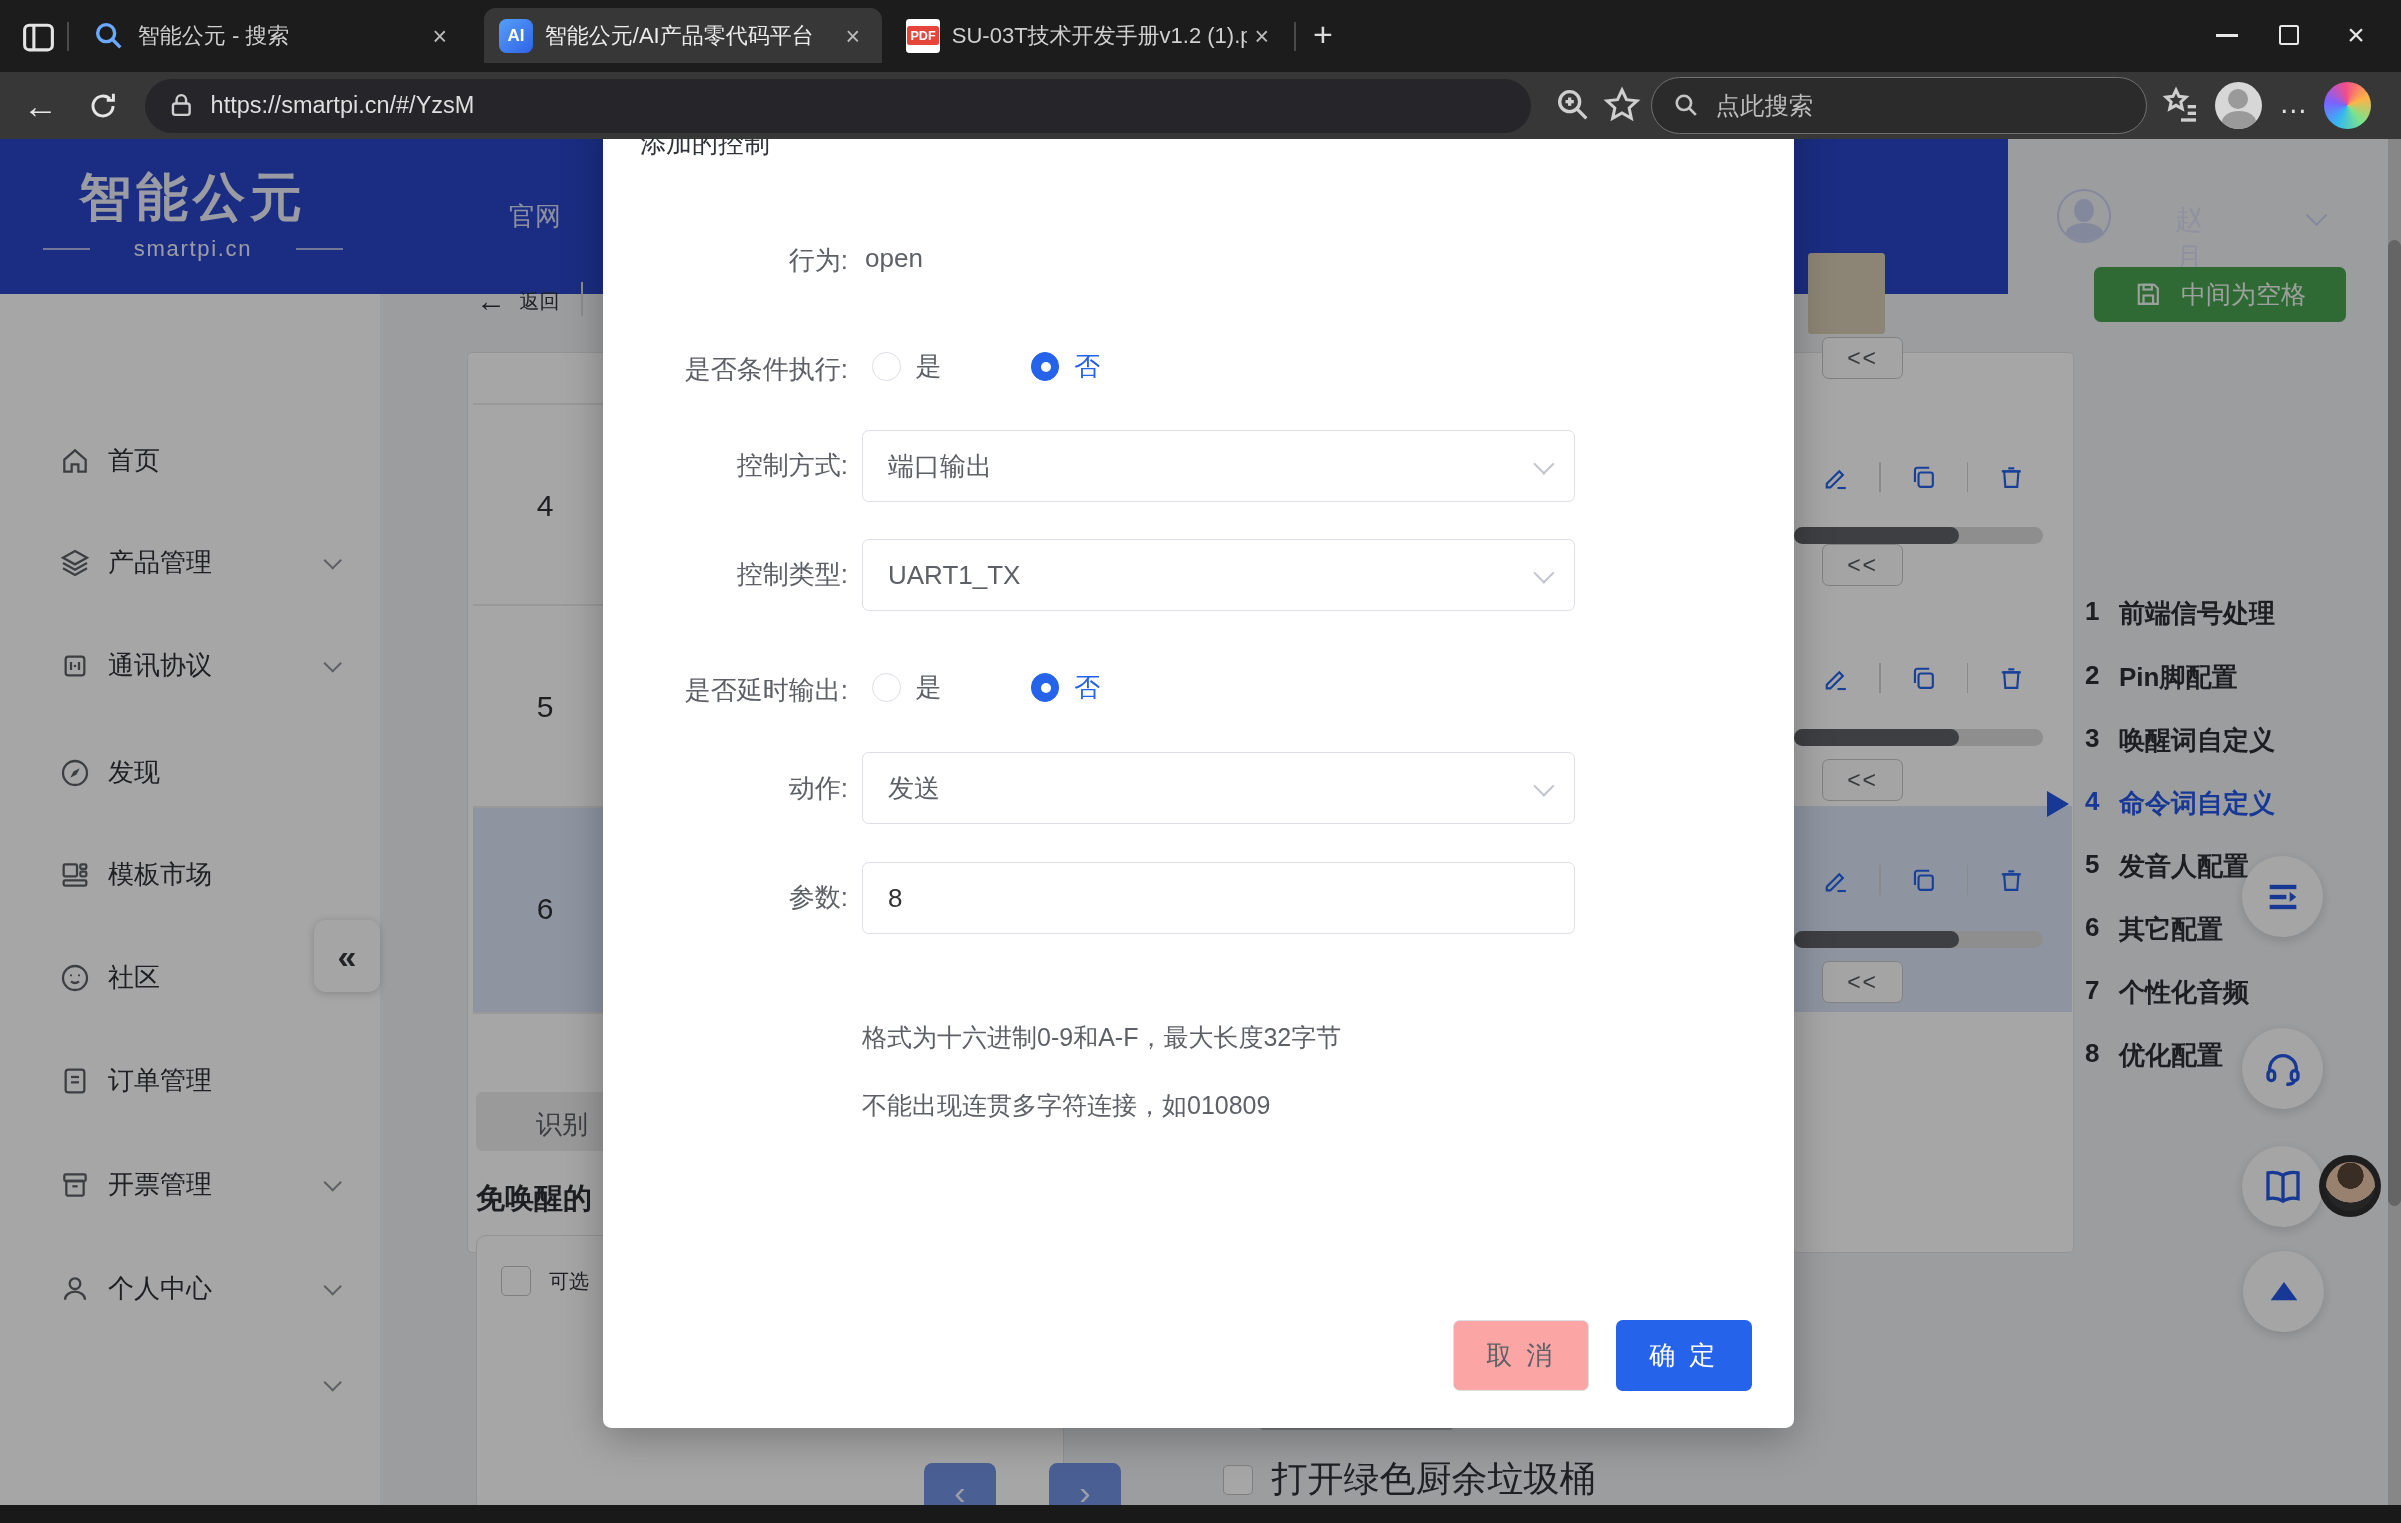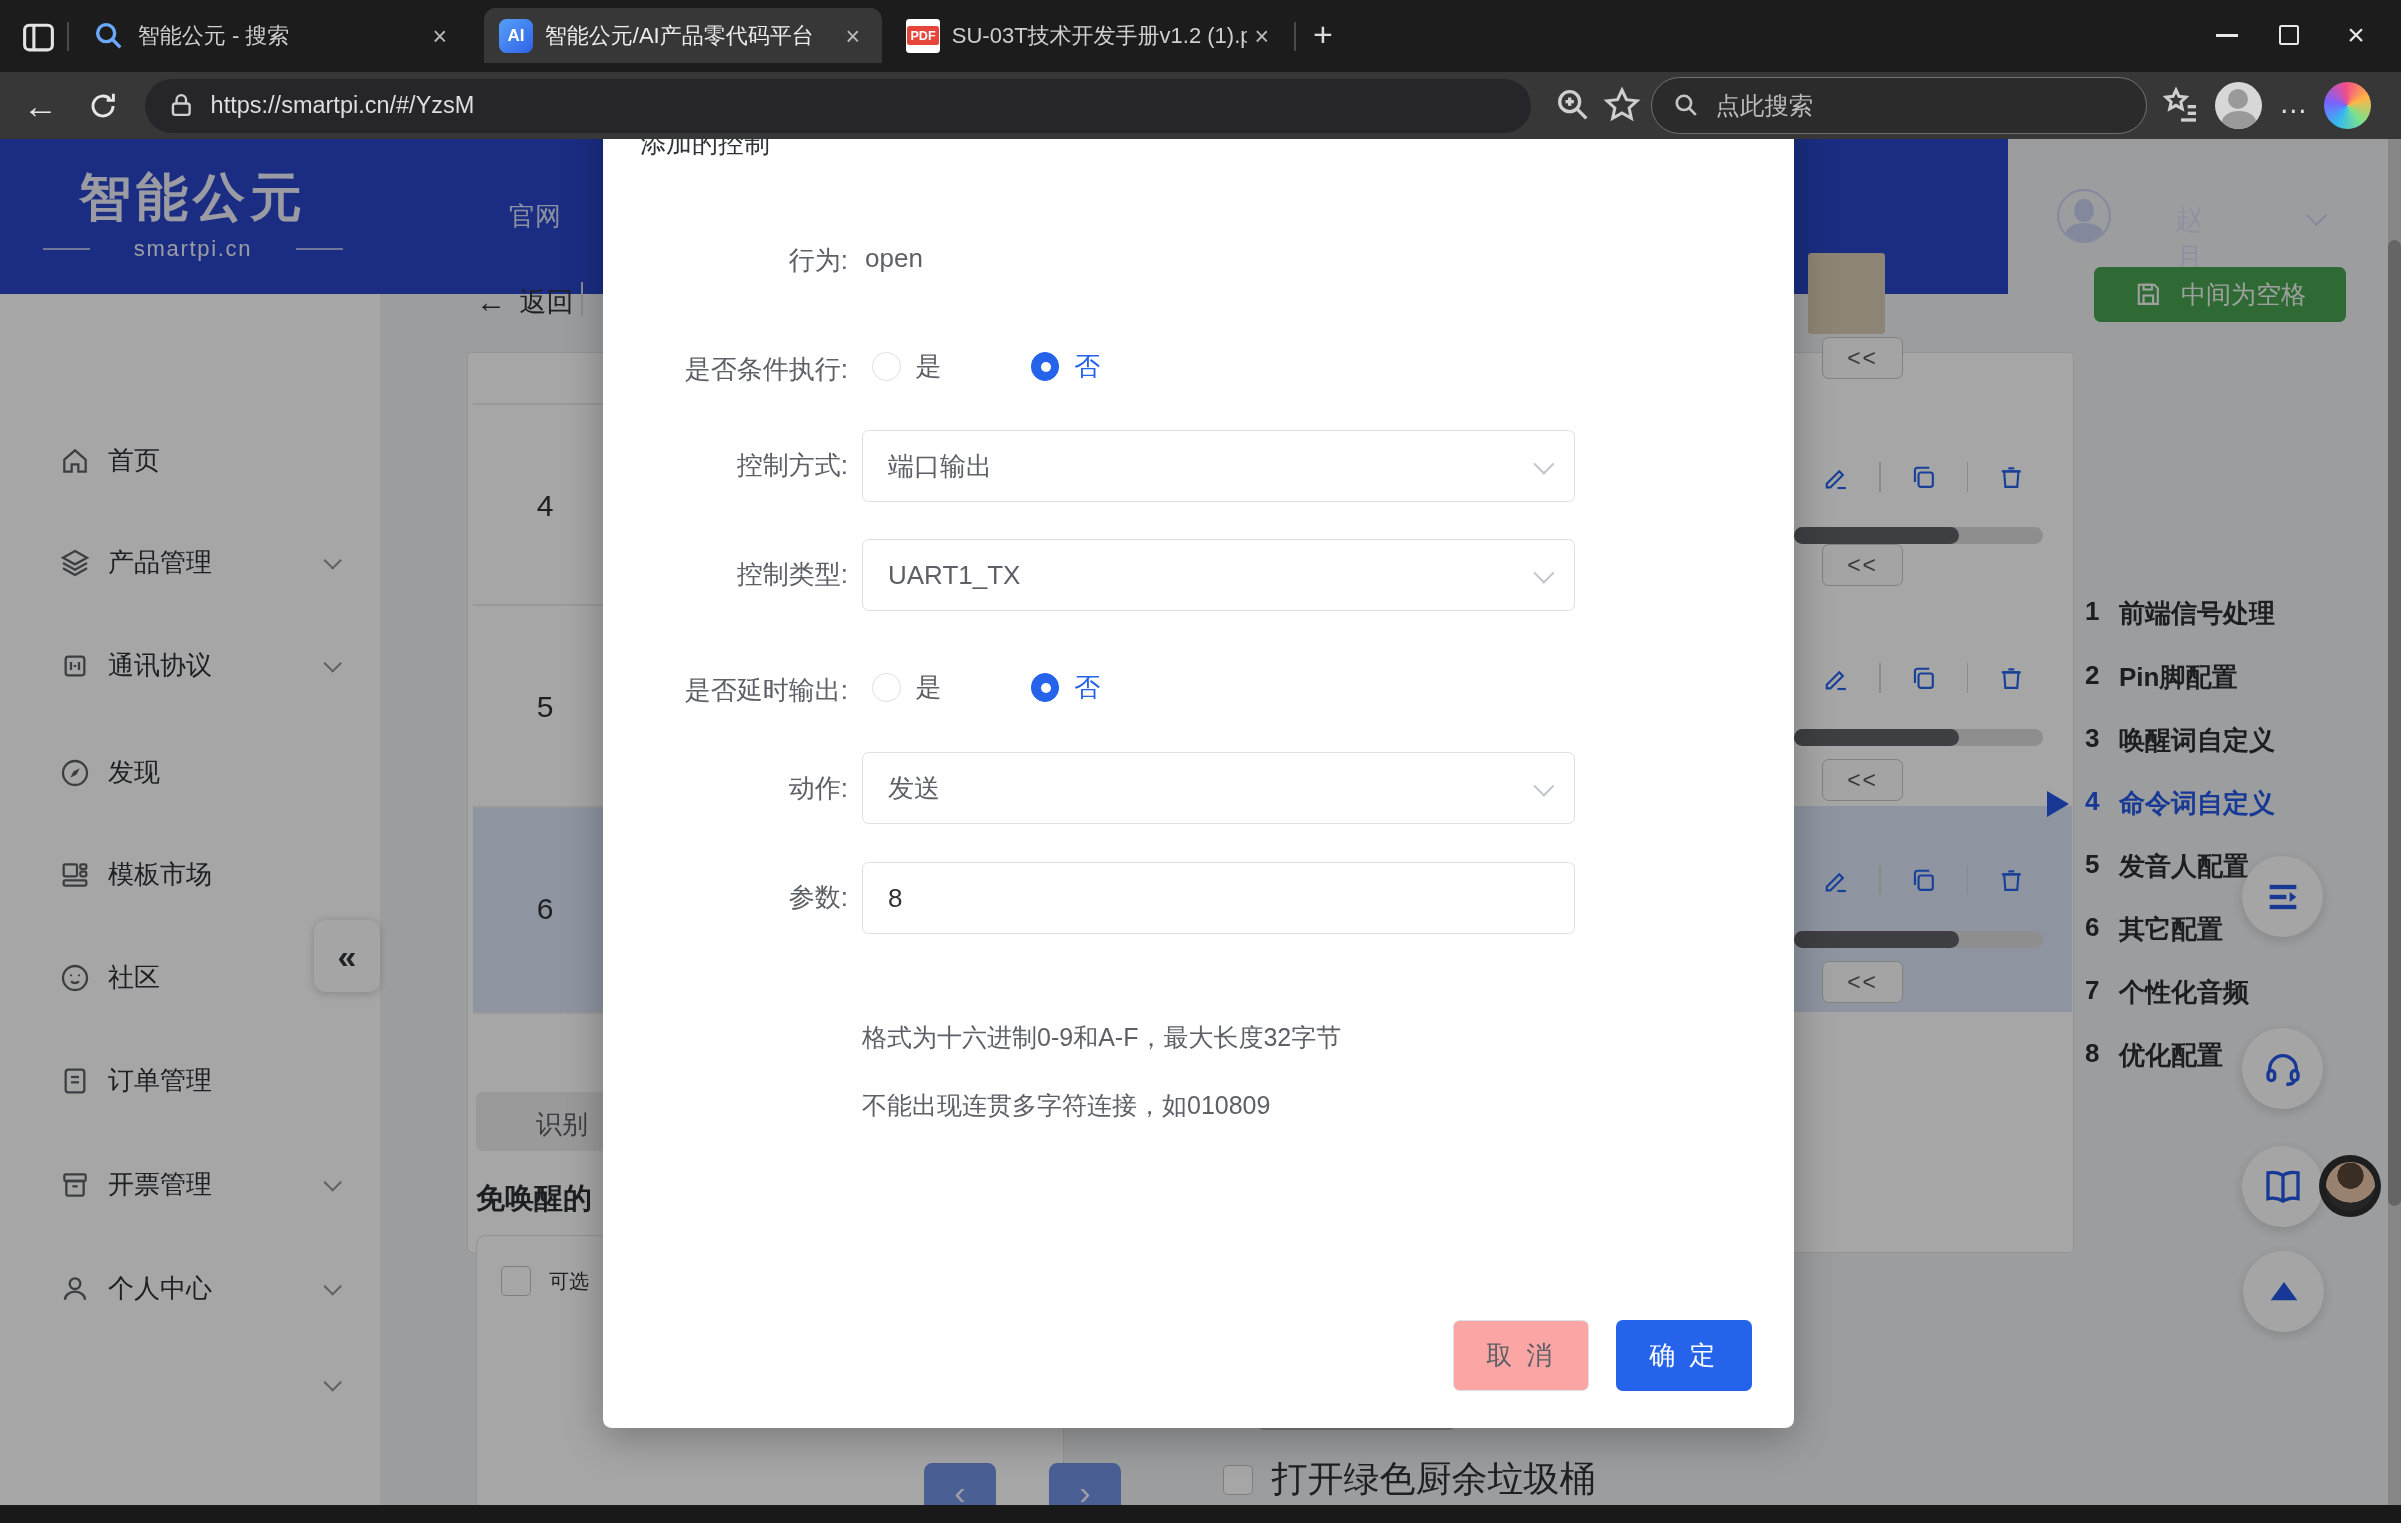--- a/index.html
+++ b/index.html
@@ -68,21 +68,21 @@
   .side-item .s-label { font-size:26px; color:#2f3238; margin-left:17px; }
   .s-chev { position:absolute; left:326px; width:13.4px; height:13.4px; border-right:2.5px solid #8f939a;
     border-bottom:2.5px solid #8f939a; transform:rotate(45deg); }
   .collapse-pill { position:absolute; left:314px; top:781px; width:66px; height:72px; background:#fdfdfd;
     border-radius:11.8px; box-shadow:0 1.7px 8.4px rgba(0,0,0,.18); display:flex; align-items:center; justify-content:center;
     font-size:34px; color:#33363c; font-weight:bold; }
 
   
   .back-row { position:absolute; left:476px; top:145px; display:flex; align-items:center; }
   .back-arrow { font-size:30px; color:#2f3238; margin-right:13.4px; }
-  .back-label { font-size:27px; color:#2f3238; }
+  .back-label { font-size:20px; color:#2f3238; }
   .v-div { position:absolute; left:581px; top:143px; width:1.7px; height:34px; background:#d8d8d8; }
   .content-card { position:absolute; left:467px; top:213px; width:1607px; height:901px; background:#ffffff;
     border:0.8px solid #e4e4e4; border-radius:5px; }
   .row-line { position:absolute; background:#ebebeb; height:1.7px; }
   .row-num { position:absolute; font-size:30px; color:#303133; width:50px; text-align:center; }
   .sel-tint { position:absolute; background:#dbe5f8; }
   .panel-btn { position:absolute; width:81px; height:42px; border:1.7px solid #c6c6c6; border-radius:6.7px; background:#fcfcfc;
     color:#55585e; font-size:23px; display:flex; align-items:center; justify-content:center; letter-spacing:1.7px; }
   .act-group { position:absolute; display:flex; align-items:center; color:#2563eb; }
   .act-group .a-ico { width:28.6px; height:28.6px; }

